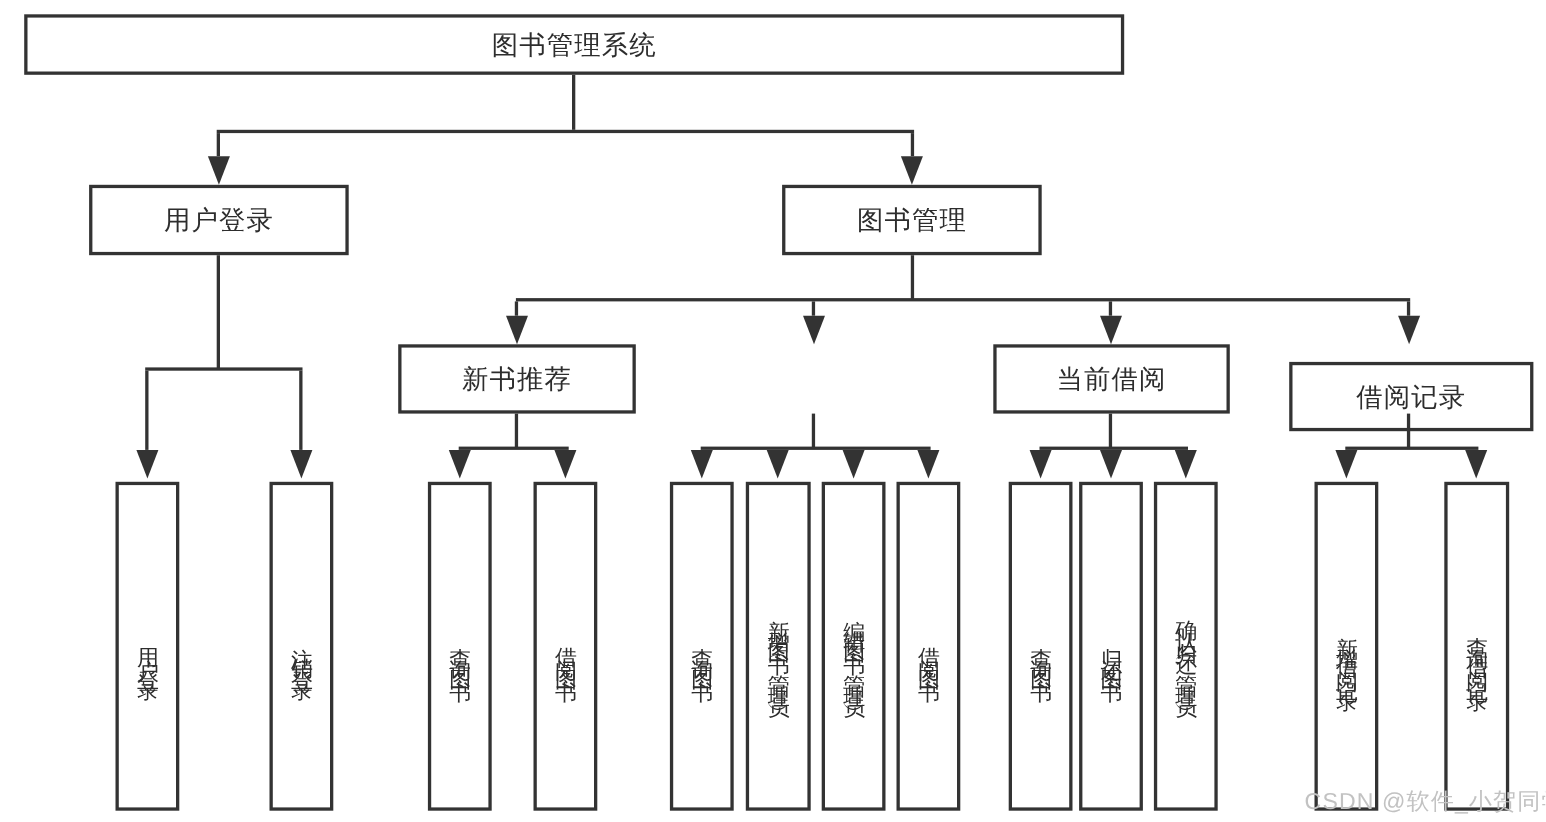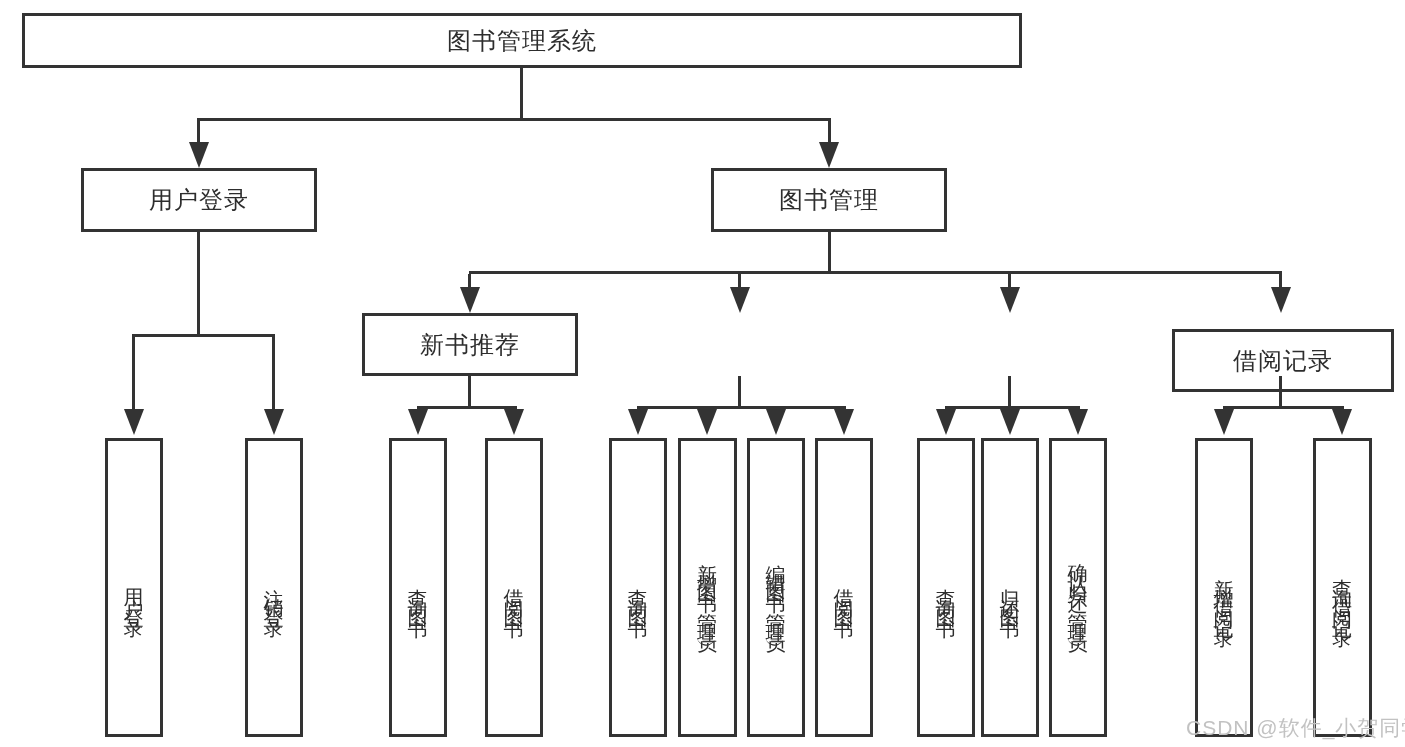--- a/index.html
+++ b/index.html
@@ -54,20 +54,23 @@
 
   <div class="node" style="left:711px;top:168px;width:236px;height:64px;">
     <span>图书管理</span>
   </div>
 
   <div class="node" style="left:362px;top:313px;width:216px;height:63px;">
     <span>新书推荐</span>
   </div>
 
 
+  <div class="node" style="left:903px;top:313px;width:215px;height:63px;">
+    <span>当前借阅</span>
+  </div>
 
   <div class="node" style="left:1172px;top:313px;width:222px;height:63px;margin-top:16px;">
     <span>借阅记录</span>
   </div>
 
   <div class="leaf" style="left:105px;top:438px;width:58px;height:299px;">
     <span class="vtext">用户登录</span>
   </div>
   <div class="leaf" style="left:245px;top:438px;width:58px;height:299px;">
     <span class="vtext">注销登录</span>

